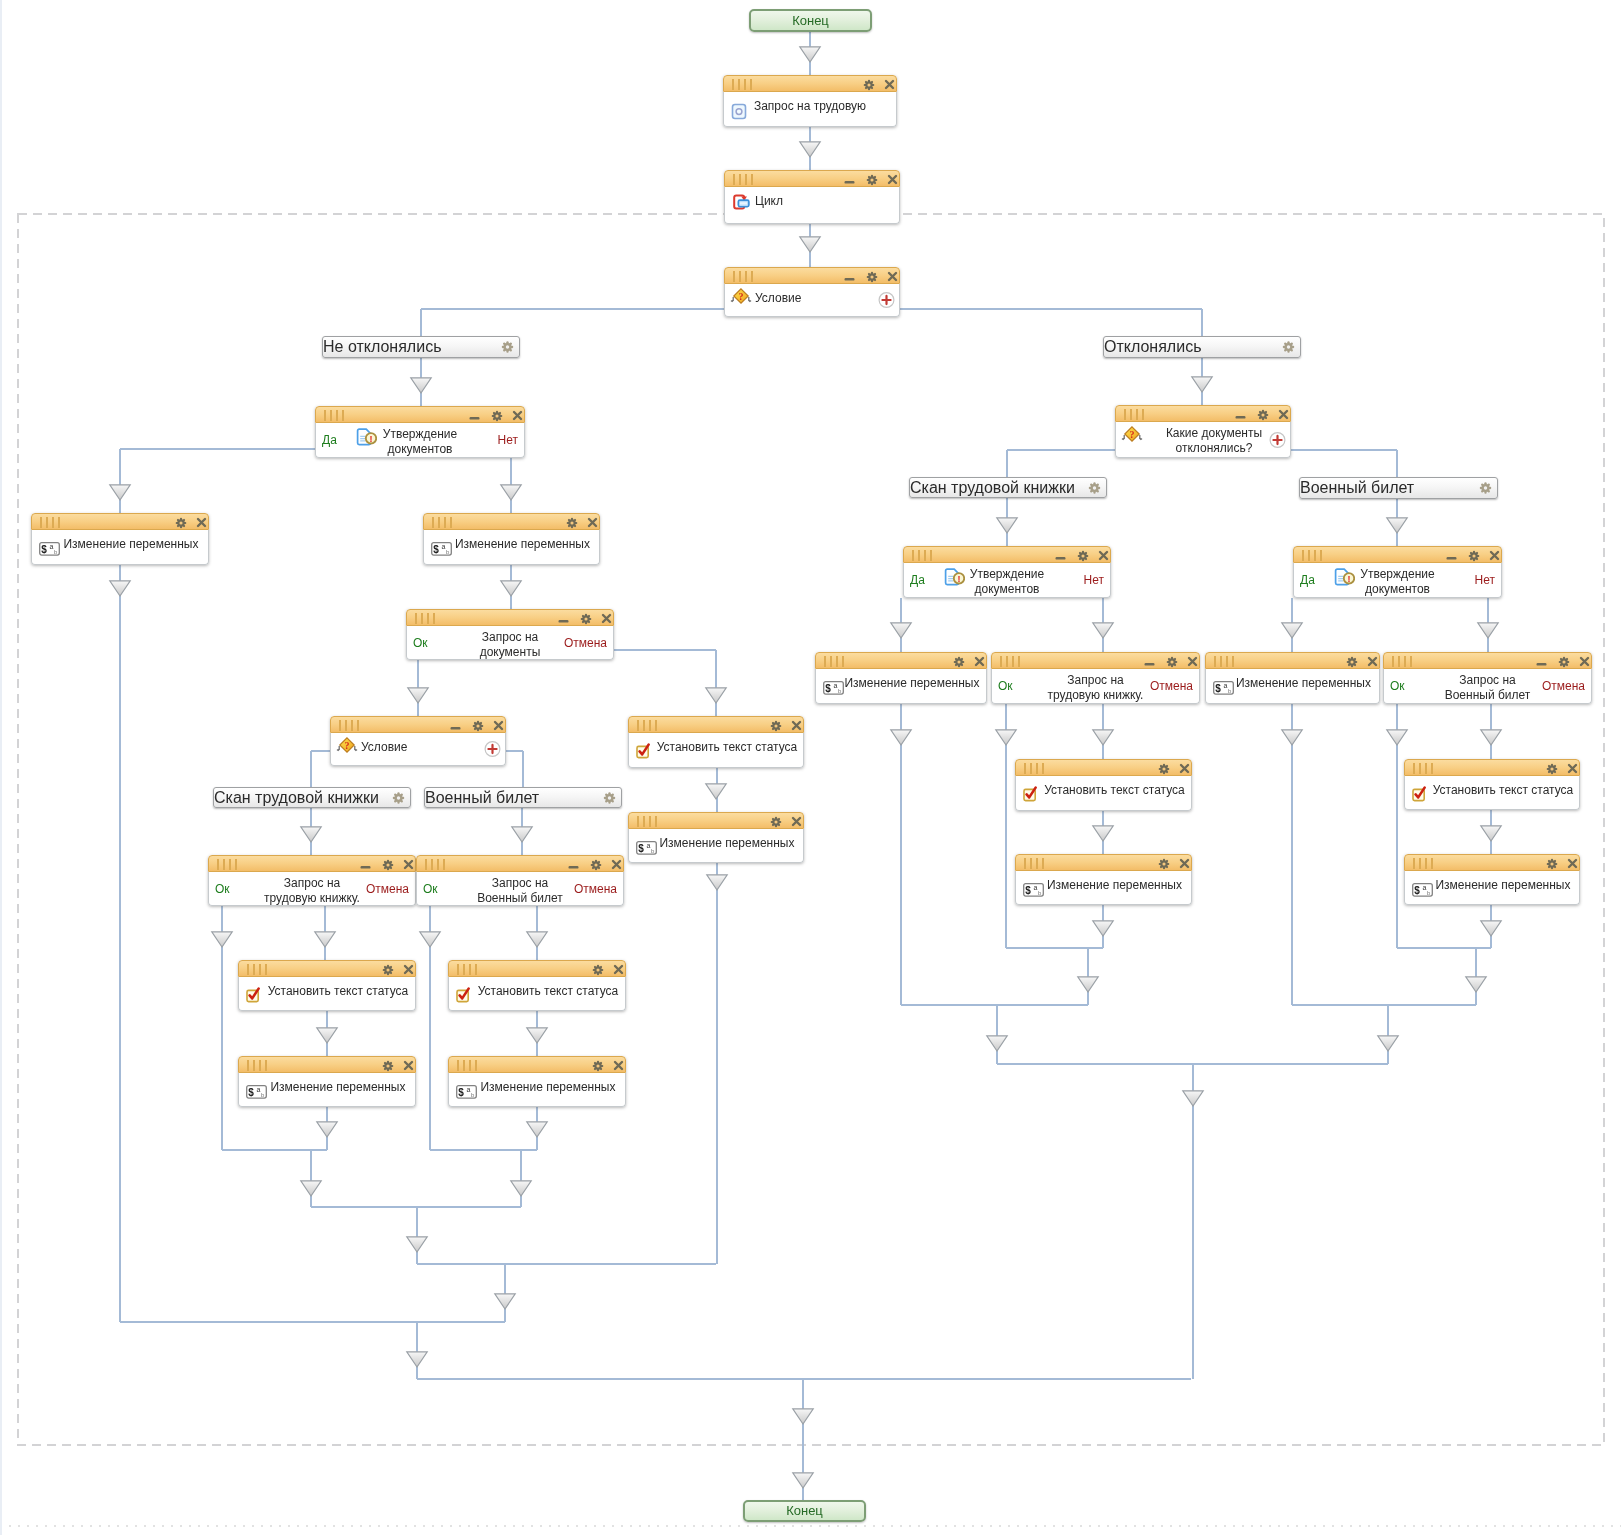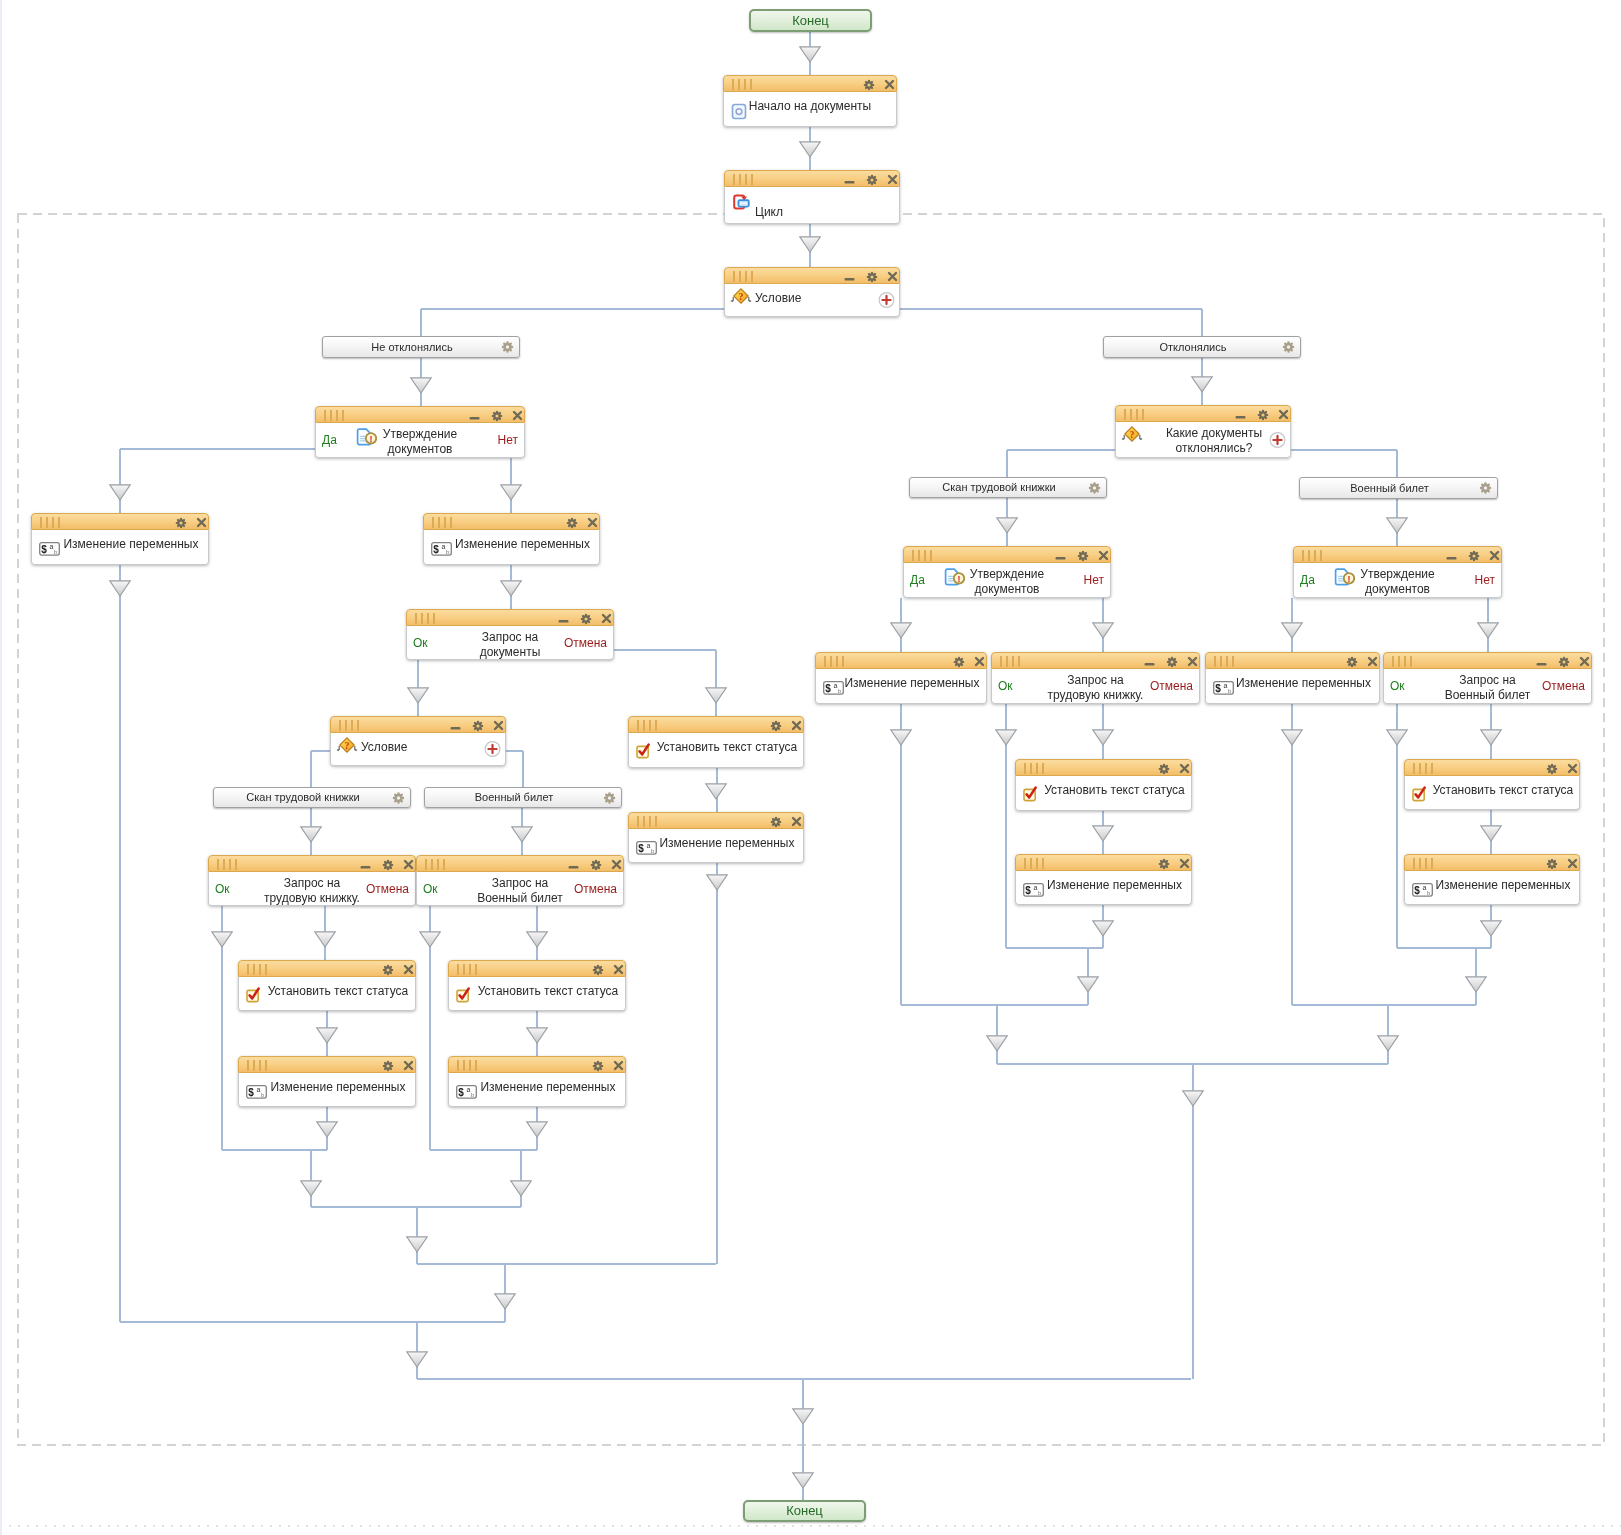--- a/index.html
+++ b/index.html
@@ -11,21 +11,21 @@
  background:repeating-linear-gradient(90deg,#ddab53 0,#ddab53 2px,rgba(0,0,0,0) 2px,rgba(0,0,0,0) 6px)}
 .hi{position:absolute;top:3px;line-height:0}
 .title{position:absolute;left:0;right:0;text-align:center;font-size:12px;color:#2b2b2b;line-height:15px}
 .tl{text-align:left}
 .icon{position:absolute;line-height:0}
 .da{position:absolute;left:6px;top:50%;transform:translateY(-50%);font-size:12px;color:#1d7d1d}
 .net{position:absolute;right:6px;top:50%;transform:translateY(-50%);font-size:12px;color:#9b1b1b}
 .plus{position:absolute;right:4px;top:50%;transform:translateY(-50%);line-height:0}
 .lbl{position:absolute;border:1px solid #9fa1a3;border-radius:3px;
  background:linear-gradient(180deg,#ffffff 0%,#f6f6f6 45%,#e7e7e7 100%);
- box-shadow:0 1px 2px rgba(0,0,0,.28);font-size:11px;color:#2b2b2b;text-align:center}
+ box-shadow:0 1px 2px rgba(0,0,0,.28);font-size:16px;color:#2b2b2b;text-align:left}
 .lbl .g{position:absolute;right:5px;top:50%;transform:translateY(-50%);line-height:0}
 .se{position:absolute;border:2px solid #7d9e75;border-radius:5px;
  background:linear-gradient(180deg,#eff7eb 0%,#e3f0dd 45%,#cfe7c8 100%);
  box-shadow:0 1px 2px rgba(0,0,0,.25);font-size:13px;color:#266b26;text-align:center}
 
 </style></head><body>
 <svg width="1621" height="1535" viewBox="0 0 1621 1535" style="position:absolute;left:0;top:0">
 <defs>
 <linearGradient id="ag" x1="0" y1="0" x2="0" y2="1">
  <stop offset="0" stop-color="#f7f7f7"></stop>
@@ -99,21 +99,21 @@
             <rect x="6.6" y="0.9" width="2.8" height="14.2" rx="1.3"></rect>
             <rect x="6.6" y="0.9" width="2.8" height="14.2" rx="1.3" transform="rotate(45 8 8)"></rect>
             <rect x="6.6" y="0.9" width="2.8" height="14.2" rx="1.3" transform="rotate(90 8 8)"></rect>
             <rect x="6.6" y="0.9" width="2.8" height="14.2" rx="1.3" transform="rotate(135 8 8)"></rect>
             <circle cx="8" cy="8" r="4.9"></circle>
           </g>
           <circle cx="8" cy="8" r="2.1" fill="#f5c77d"></circle>
         </svg></div>
     </div>
     <div class="bdy" style="height:35px">
-      <div class="title" style="top:7px">Начало на документы</div>
+      <div class="title" style="top:7px">Запрос на трудовую</div>
       <div class="icon" style="left:7px;top:11px"><svg width="16" height="17" viewBox="0 0 16 17">
           <rect x="1.5" y="1.5" width="13" height="14" rx="2.5" fill="#eef8fe" stroke="#87a9da" stroke-width="1.6"></rect>
           <circle cx="8" cy="8.6" r="2.9" fill="#f2fcff" stroke="#9aa3cf" stroke-width="1.5"></circle>
         </svg></div>
     </div>
   </div>
 <div class="node" style="left:724px;top:170px;width:176px;height:54px">
     <div class="hdr">
       <div class="grip"></div>
       <div class="hi" style="right:1px"><svg width="11" height="11" viewBox="0 0 11 11">
@@ -127,21 +127,21 @@
             <rect x="6.6" y="0.9" width="2.8" height="14.2" rx="1.3" transform="rotate(135 8 8)"></rect>
             <circle cx="8" cy="8" r="4.9"></circle>
           </g>
           <circle cx="8" cy="8" r="2.1" fill="#f5c77d"></circle>
         </svg></div>
       <div class="hi" style="right:44px"><svg width="11" height="11" viewBox="0 0 11 11">
           <rect x="0.5" y="7" width="10" height="2.6" rx="1.2" fill="#6f6a55"></rect>
         </svg></div>
     </div>
     <div class="bdy" style="height:37px">
-      <div class="title tl" style="top:18px;left:30px">Цикл</div>
+      <div class="title tl" style="top:7px;left:30px">Цикл</div>
       <div class="icon" style="left:8px;top:7px"><svg width="17" height="16" viewBox="0 0 17 16">
           <rect x="1.2" y="1.6" width="10" height="13" rx="2" fill="none" stroke="#dc3a2e" stroke-width="2"></rect>
           <path d="M8.2 2.6 L14 2.6 L11.1 6.4 Z" fill="#dc3a2e"></path>
           <rect x="5.3" y="6.1" width="10.6" height="6.6" rx="1.6" fill="#b8dcf8" stroke="#3b8fd8" stroke-width="1.6"></rect>
           <rect x="7" y="8.2" width="7" height="2.4" fill="#e8f5ff"></rect>
         </svg></div>
     </div>
   </div>
 <div class="node" style="left:724px;top:267px;width:176px;height:50px">
     <div class="hdr">

